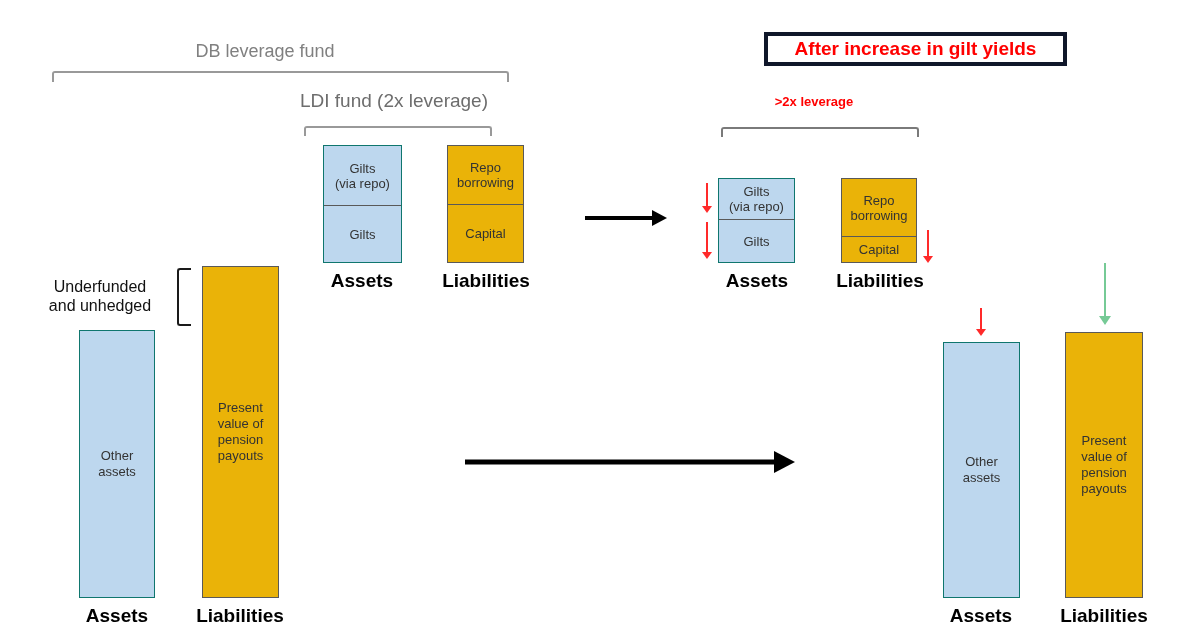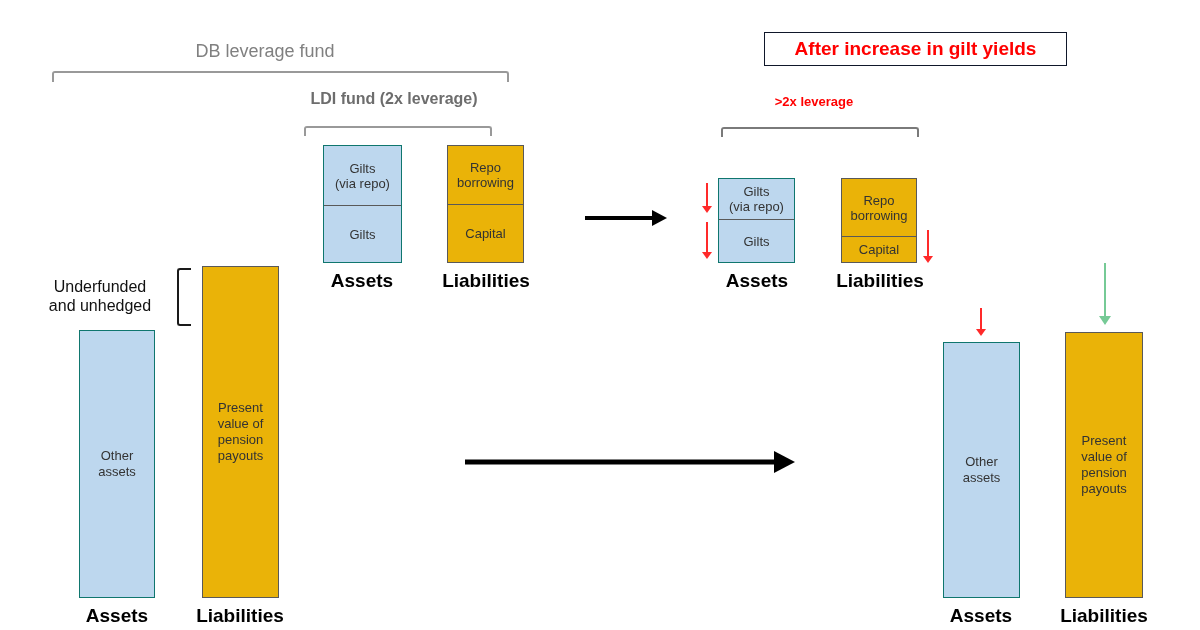--- a/index.html
+++ b/index.html
@@ -27,23 +27,23 @@
                   border-radius:3px 3px 0 0; }
   .bracket-dark { border-color:#7a7a7a; }
   .bracket-left { position:absolute; border-left:2px solid #1a1a1a;
                   border-top:2px solid #1a1a1a; border-bottom:2px solid #1a1a1a;
                   border-radius:3px 0 0 3px; }
 
   
   .axis-label { position:absolute; width:110px; text-align:center;
                 font-weight:bold; font-size:19px; color:#000; }
   .gray-title { position:absolute; text-align:center; font-size:18px; color:#808080; }
-  .gray-title-bold { position:absolute; text-align:center; font-weight:bold;
-                     font-size:16px; color:#6d6d6d; }
-  .red-box { position:absolute; border:1px solid #0f172a; color:#ff0000;
+  .gray-title-bold { position:absolute; text-align:center; font-weight:normal;
+                     font-size:19px; color:#6d6d6d; }
+  .red-box { position:absolute; border:4px solid #0f172a; color:#ff0000;
              font-weight:bold; font-size:19px; text-align:center;
              display:flex; align-items:center; justify-content:center; }
   .red-label { position:absolute; color:#ff0000; font-weight:bold; font-size:13px;
                text-align:center; }
   .green-label { position:absolute; color:#00b050; font-size:16px; line-height:20px;
                  text-align:center; }
   .note-black { position:absolute; color:#111; font-size:16px; line-height:19px;
                 text-align:center; }
 
   

